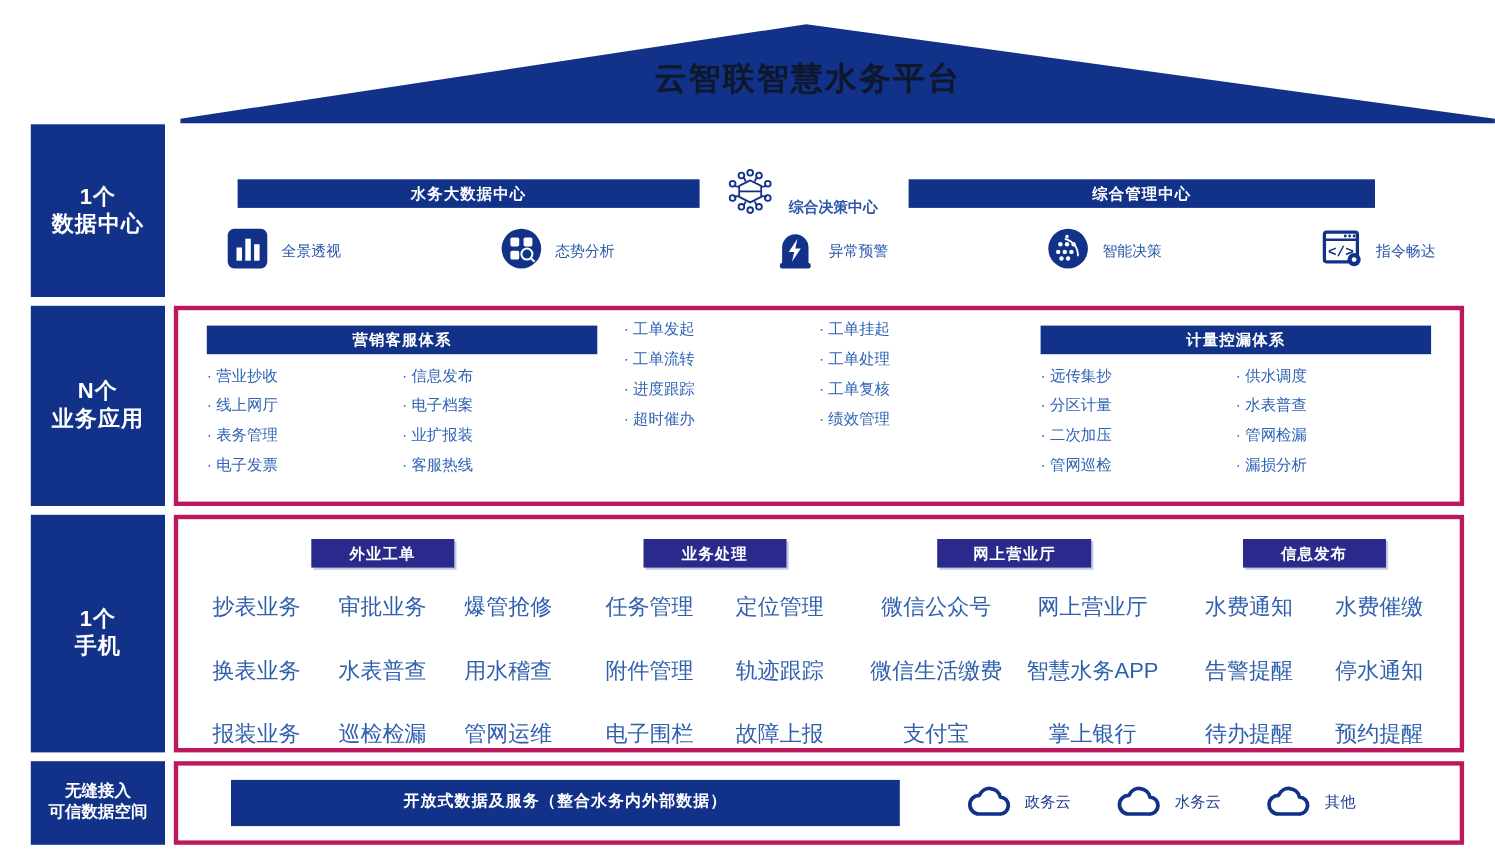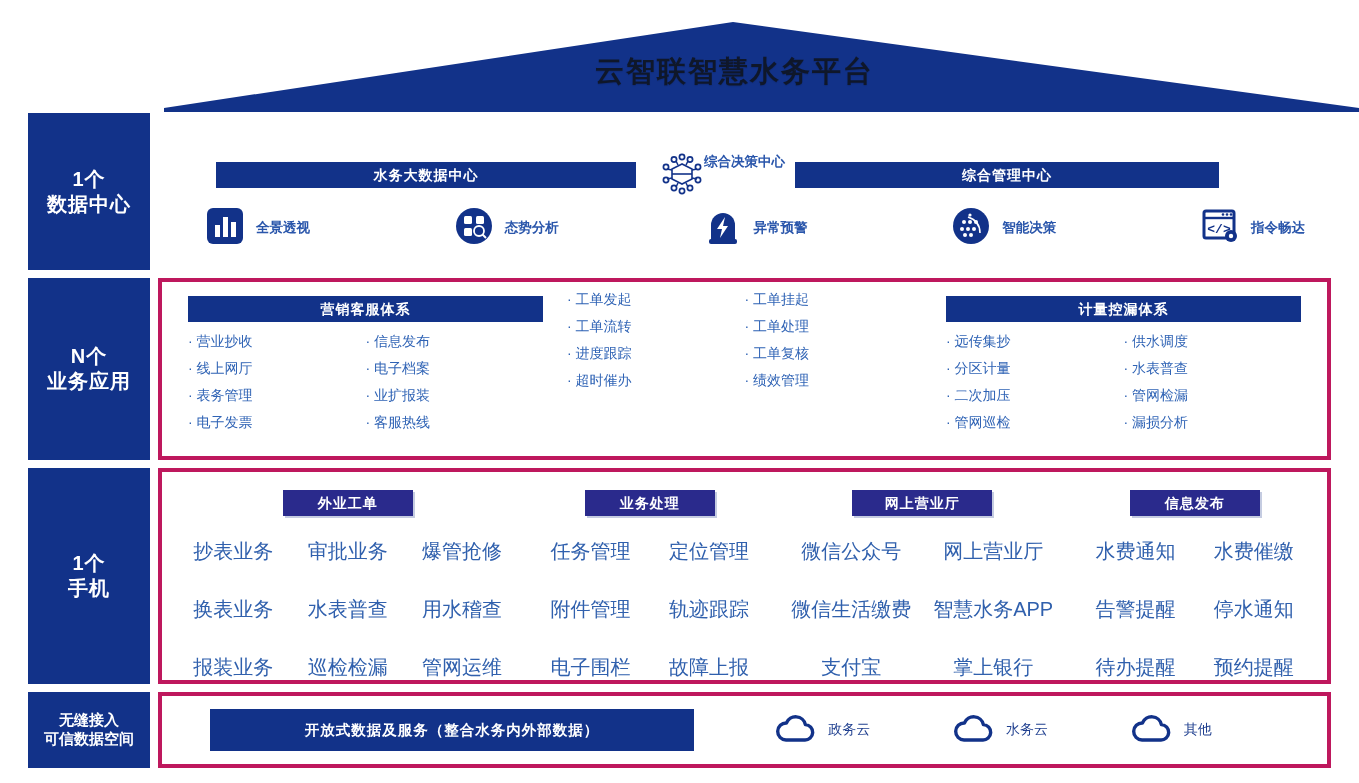--- a/index.html
+++ b/index.html
@@ -80,32 +80,32 @@
 
   
   #row-datacenter { top: 113px; height: 157px; }
   #row-datacenter .row-body { display: block; }
   .dc-bars {
     position: absolute; left: 0; top: 40px; right: 0;
     display: flex; align-items: center;
   }
   .dc-bar-1 { width: 420px; margin-left: 58px; }
   .dc-node {
-    display: flex; align-items: flex-start; gap: 4px;
-    margin-left: 28px; 
+    display: flex; align-items: flex-end; gap: 17px;
+    margin-left: 28px; margin-right: 18px;
   }
   .dc-node-label { font-size: 13.5px; font-weight: bold; color: #2a56ab; white-space: nowrap; }
   .dc-bar-2 { width: 424px; margin-left: 10px; }
 
   .dc-icons {
     position: absolute; left: 46px; right: 26px; top: 92px;
     display: flex; justify-content: space-between; align-items: center;
   }
   .dc-icon-item { display: flex; align-items: center; gap: 10px; }
-  .dc-icon-item .lbl { font-size: 13.5px; font-weight: bold; color: #2a56ab; white-space: nowrap; }
+  .dc-icon-item .lbl { font-size: 13.5px; font-weight: normal; color: #2a56ab; white-space: nowrap; }
 
   
   #row-apps { top: 278px; height: 182px; }
   .apps-wrap { display: flex; height: 100%; padding: 10px 14px 8px 14px; box-sizing: border-box; }
   .app-group { flex: 1 1 0; padding: 0 12px; box-sizing: border-box; }
   .app-group .bar { margin: 4px 0 12px 0; }
   .app-cols { display: flex; }
   .app-col { flex: 1 1 0; }
   .app-col li {
     list-style: none;
@@ -139,26 +139,27 @@
   .phone-group.wide .bar { width: 110px; }
 
   
   #row-dataspace { top: 692px; height: 76px; }
   .ds-wrap { display: flex; align-items: center; height: 100%; padding: 0 14px; box-sizing: border-box; }
   .ds-bar {
     background: #123289;
     color: #fff;
     height: 42px;
     line-height: 42px;
-    width: 484px;
+    width: 608px;
     text-align: center;
     font-size: 14.5px;
     font-weight: bold;
     letter-spacing: 1px;
     margin-left: 34px;
+    font-family: Liberation Mono, monospace;
   }
   .ds-clouds { display: flex; align-items: center; flex: 1 1 auto; justify-content: space-around; margin-left: 40px; margin-right: 60px; }
   .ds-cloud { display: flex; align-items: center; gap: 11px; }
   .ds-cloud .lbl { font-size: 14px; font-weight: normal; color: #1f3f8f; }
 
   svg { overflow: visible; }
 </style>
 </head>
 <body>
 

